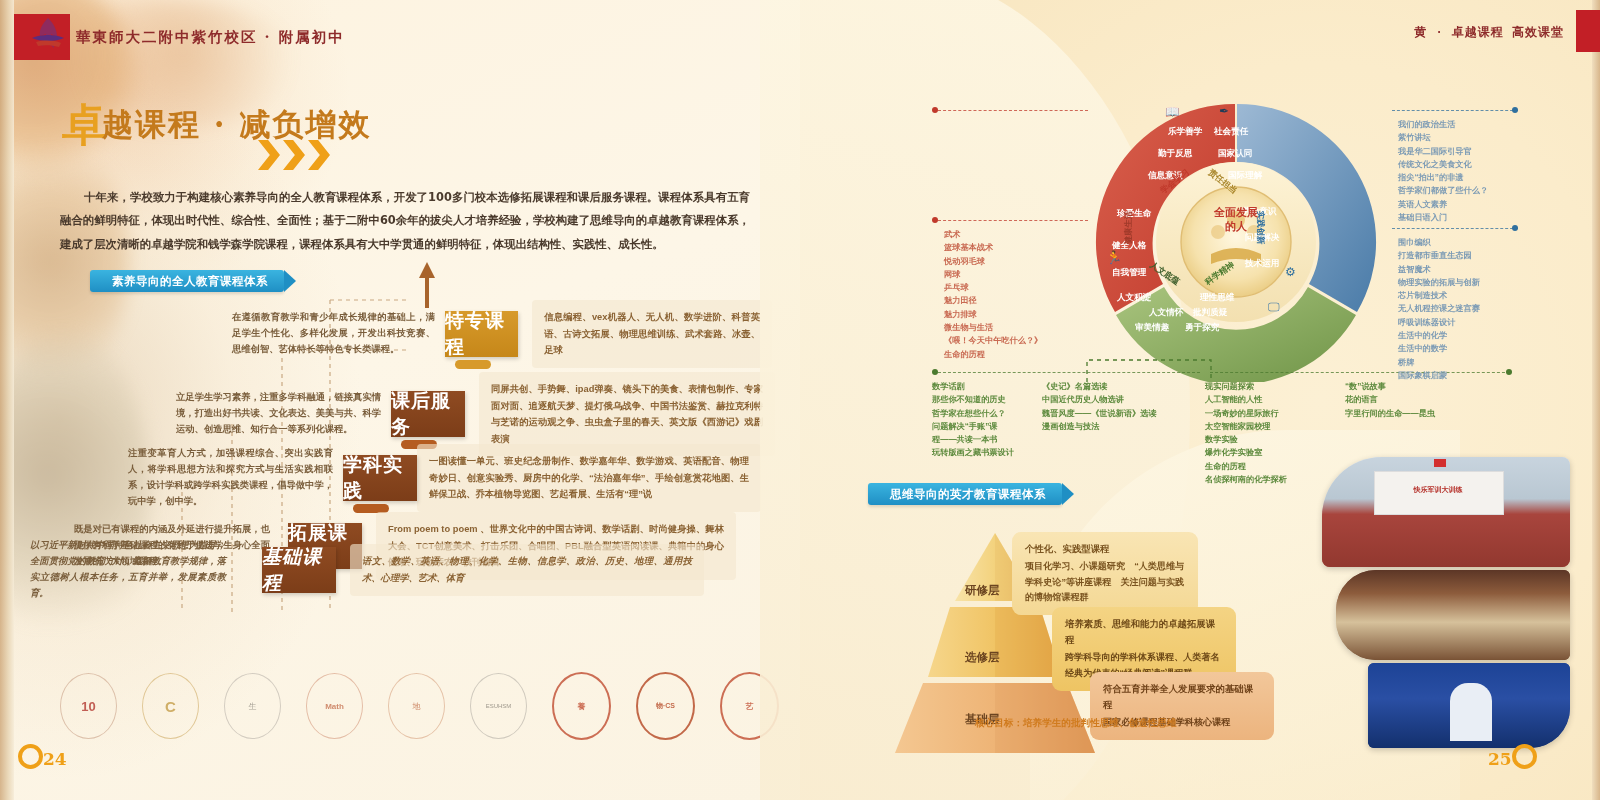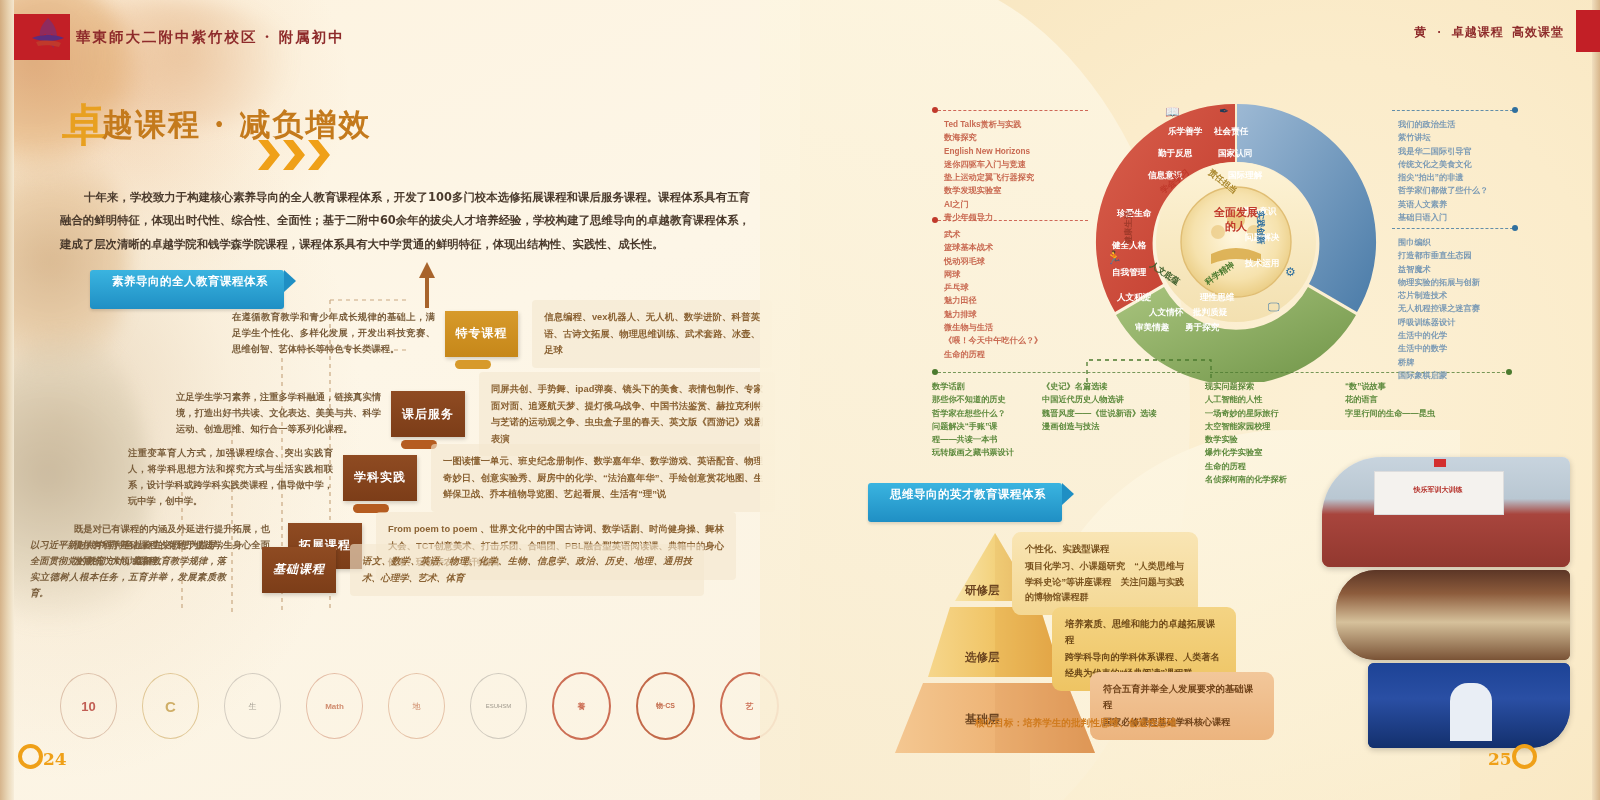--- a/index.html
+++ b/index.html
@@ -43,35 +43,35 @@
   
   #intro{
     position:absolute;left:60px;top:186px;width:690px;
     font-size:11.4px;line-height:2.05;color:#4a3a2c;text-align:justify;
     font-weight:bold;font-family:"DejaVu Sans",sans-serif;
   }
   #intro .ind{display:inline-block;width:24px;}
 
   
   .ribbon{position:absolute;height:22px;display:flex;align-items:center;
-    padding:0 16px 17px 22px;color:#fff;font-size:11.5px;font-weight:bold;
+    padding:0 16px 0 22px;color:#fff;font-size:11.5px;font-weight:bold;
     background:linear-gradient(180deg,#3ab4e0,#1f8fc4);
     border-radius:3px 3px 3px 3px;letter-spacing:.5px;white-space:nowrap;
     box-shadow:0 2px 3px rgba(0,0,0,.12);}
   .ribbon:after{content:"";position:absolute;right:-12px;top:0;width:0;height:0;
     border-top:11px solid transparent;border-bottom:11px solid transparent;
     border-left:12px solid #1f8fc4;}
   #ribbon1{left:90px;top:270px;}
 
   
   .row{position:absolute;display:flex;align-items:center;}
   .desc{font-size:9.3px;line-height:1.72;color:#7a5e3c;text-align:justify;font-weight:bold;}
   .cbox{
     display:flex;align-items:center;justify-content:center;
-    width:74px;height:46px;color:#fff;font-size:12px;font-weight:bold;
+    width:74px;height:46px;color:#fff;font-size:19px;font-weight:bold;
     font-family:"DejaVu Serif",serif;letter-spacing:1px;
     box-shadow:1px 2px 4px rgba(0,0,0,.18);position:relative;
   }
   .cbox .pill{position:absolute;left:10px;bottom:-12px;width:36px;height:9px;border-radius:5px;}
   .detail{
     font-size:9.3px;line-height:1.78;color:#8a6233;text-align:justify;font-weight:bold;
     padding:9px 12px;border-radius:4px;background:rgba(243,230,206,.62);
   }
 
   
@@ -194,21 +194,21 @@
       </div>
       <div class="detail" style="margin-left:14px;width:272px;">同屏共创、手势舞、ipad弹奏、镜头下的美食、表情包制作、专家面对面、追逐航天梦、提灯俄乌战争、中国书法鉴赏、赫拉克利特与芝诺的运动观之争、虫虫盒子里的春天、英文版《西游记》戏剧表演</div>
     </div>
 
     <div class="row" style="left:128px;top:444px;width:648px;">
       <div class="desc" style="width:205px;">注重变革育人方式，加强课程综合、突出实践育人，将学科思想方法和探究方式与生活实践相联系，设计学科或跨学科实践类课程，倡导做中学，玩中学，创中学。</div>
       <div class="cbox" style="margin-left:10px;background:linear-gradient(180deg,#8f4b22,#7c3d18);">
         <span>学科实践</span>
         <span class="pill" style="background:#b55c20;"></span>
       </div>
-      <div class="detail" style="margin-left:14px;width:320px;">一图读懂一单元、班史纪念册制作、数学嘉年华、数学游戏、英语配音、物理奇妙日、创意实验秀、厨房中的化学、“法治嘉年华”、手绘创意赏花地图、生鲜保卫战、乔本植物导览图、艺起看展、生活有“理”说</div>
+      <div class="detail" style="width:320px;">一图读懂一单元、班史纪念册制作、数学嘉年华、数学游戏、英语配音、物理奇妙日、创意实验秀、厨房中的化学、“法治嘉年华”、手绘创意赏花地图、生鲜保卫战、乔本植物导览图、艺起看展、生活有“理”说</div>
     </div>
 
     <div class="row" style="left:74px;top:512px;width:702px;">
       <div class="desc" style="width:196px;">既是对已有课程的内涵及外延进行提升拓展，也提供有利于基础课程的有利于促进学生身心全面发展的八大领域课程。</div>
       <div class="cbox" style="margin-left:18px;background:linear-gradient(180deg,#8f4b22,#7c3d18);">
         <span>拓展课程</span>
         <span class="pill" style="background:#b55c20;"></span>
       </div>
       <div class="detail" style="margin-left:14px;width:336px;">From poem to poem 、世界文化中的中国古诗词、数学话剧、时尚健身操、舞林大会、TCT创意美术、打击乐团、合唱团、PBL融合型英语阅读课、典籍中的身心健康、玩创亲农、校刊编辑</div>
     </div>
@@ -353,30 +353,20 @@
   <div class="dotline" style="left:1392px;top:228px;width:126px;border-color:#2f6f9e;"></div>
   <div class="dot" style="left:1512px;top:225px;background:#2f6f9e;"></div>
   <div class="dotline" style="left:938px;top:372px;width:262px;border-color:#4b7a2e;"></div>
   <div class="dot" style="left:932px;top:369px;background:#4b7a2e;"></div>
   <div class="dotline" style="left:1210px;top:372px;width:300px;border-color:#4b7a2e;"></div>
   <div class="dot" style="left:1506px;top:369px;background:#4b7a2e;"></div>
   <svg style="position:absolute;left:1085px;top:356px;width:130px;height:26px;">
     <path d="M2 26 L2 4 L126 4 L126 26" stroke="#4b7a2e" stroke-width="1.3" stroke-dasharray="4 4" fill="none"></path>
   </svg>
 
-  <div class="lst" style="left:944px;top:118px;color:#c96a52;">
-      <div>Ted Talks赏析与实践</div>
-      <div>数海探究</div>
-      <div>English New Horizons</div>
-      <div>迷你四驱车入门与竞速</div>
-      <div>垫上运动定翼飞行器探究</div>
-      <div>数学发现实验室</div>
-      <div>AI之门</div>
-      <div>青少年领导力</div>
-    </div>
   <div class="lst" style="left:944px;top:228px;color:#c96a52;">
       <div>武术</div>
       <div>篮球基本战术</div>
       <div>悦动羽毛球</div>
       <div>网球</div>
       <div>乒乓球</div>
       <div>魅力田径</div>
       <div>魅力排球</div>
       <div>微生物与生活</div>
       <div>《喂！今天中午吃什么？》</div>

